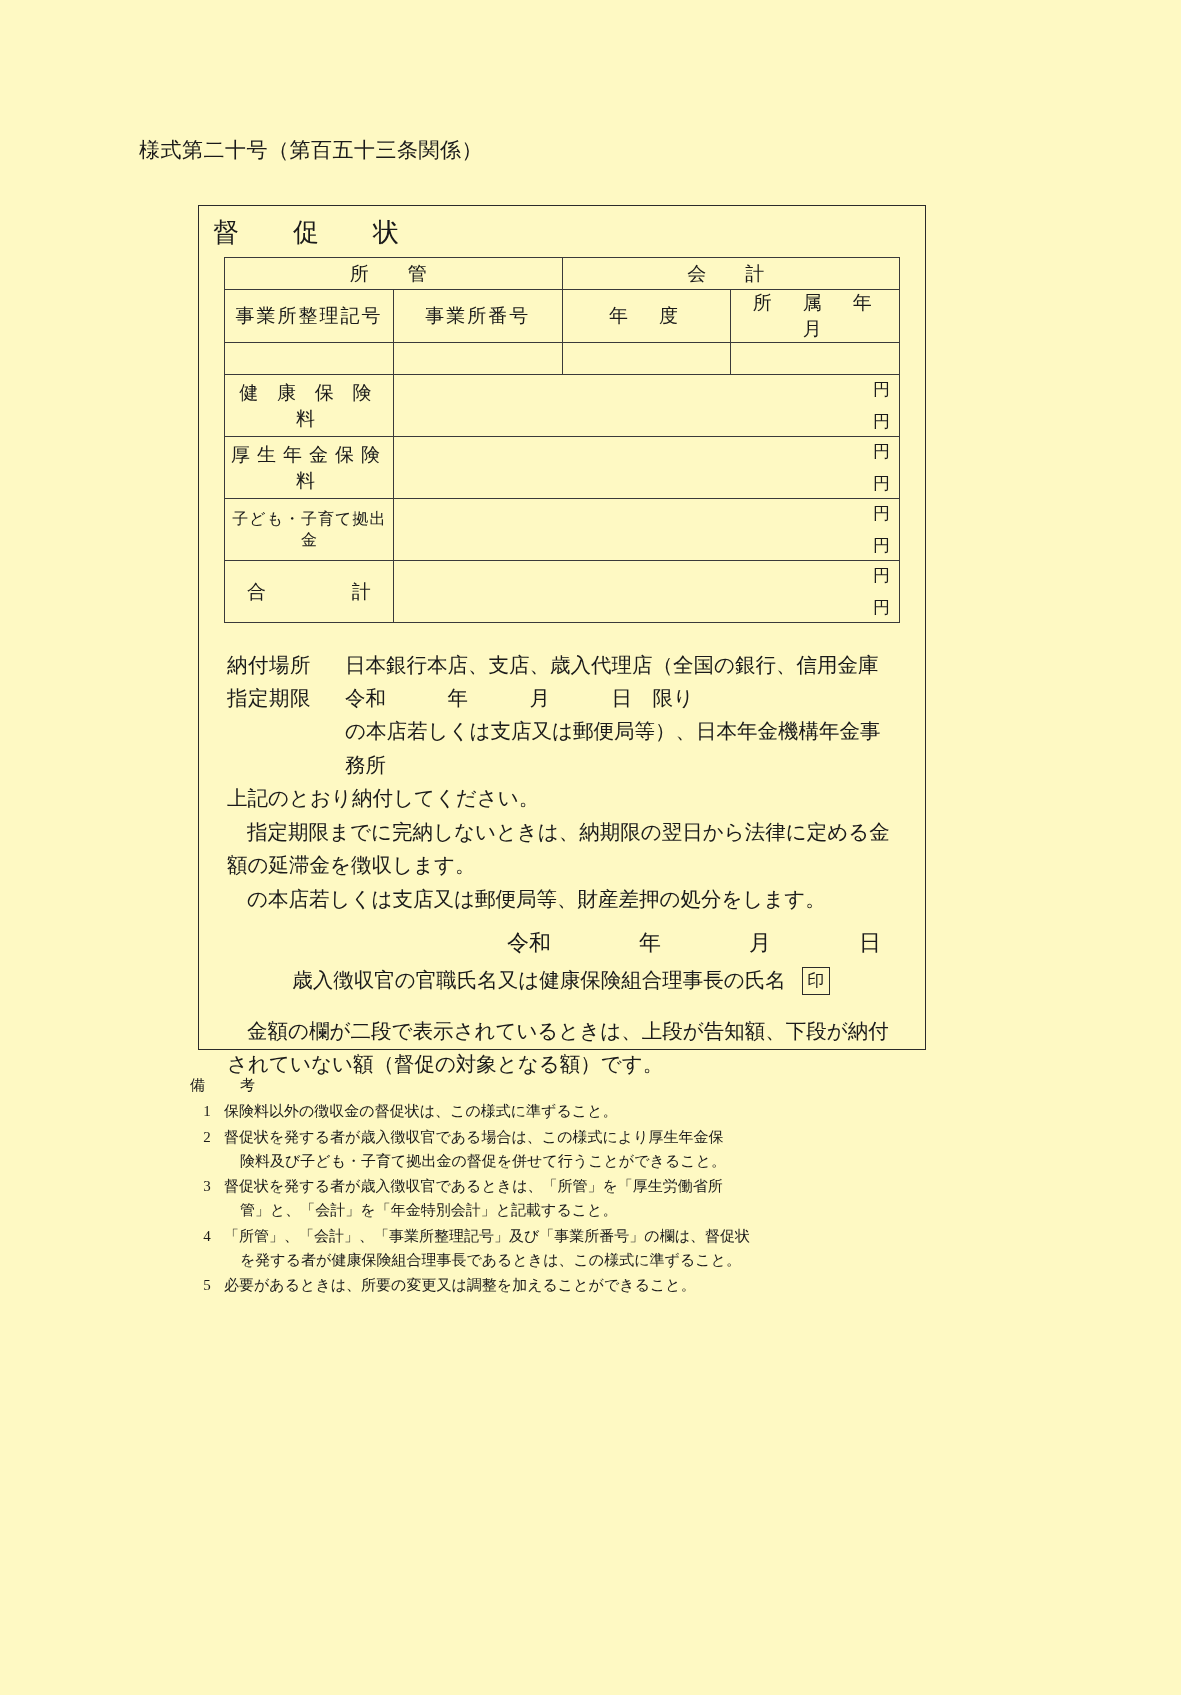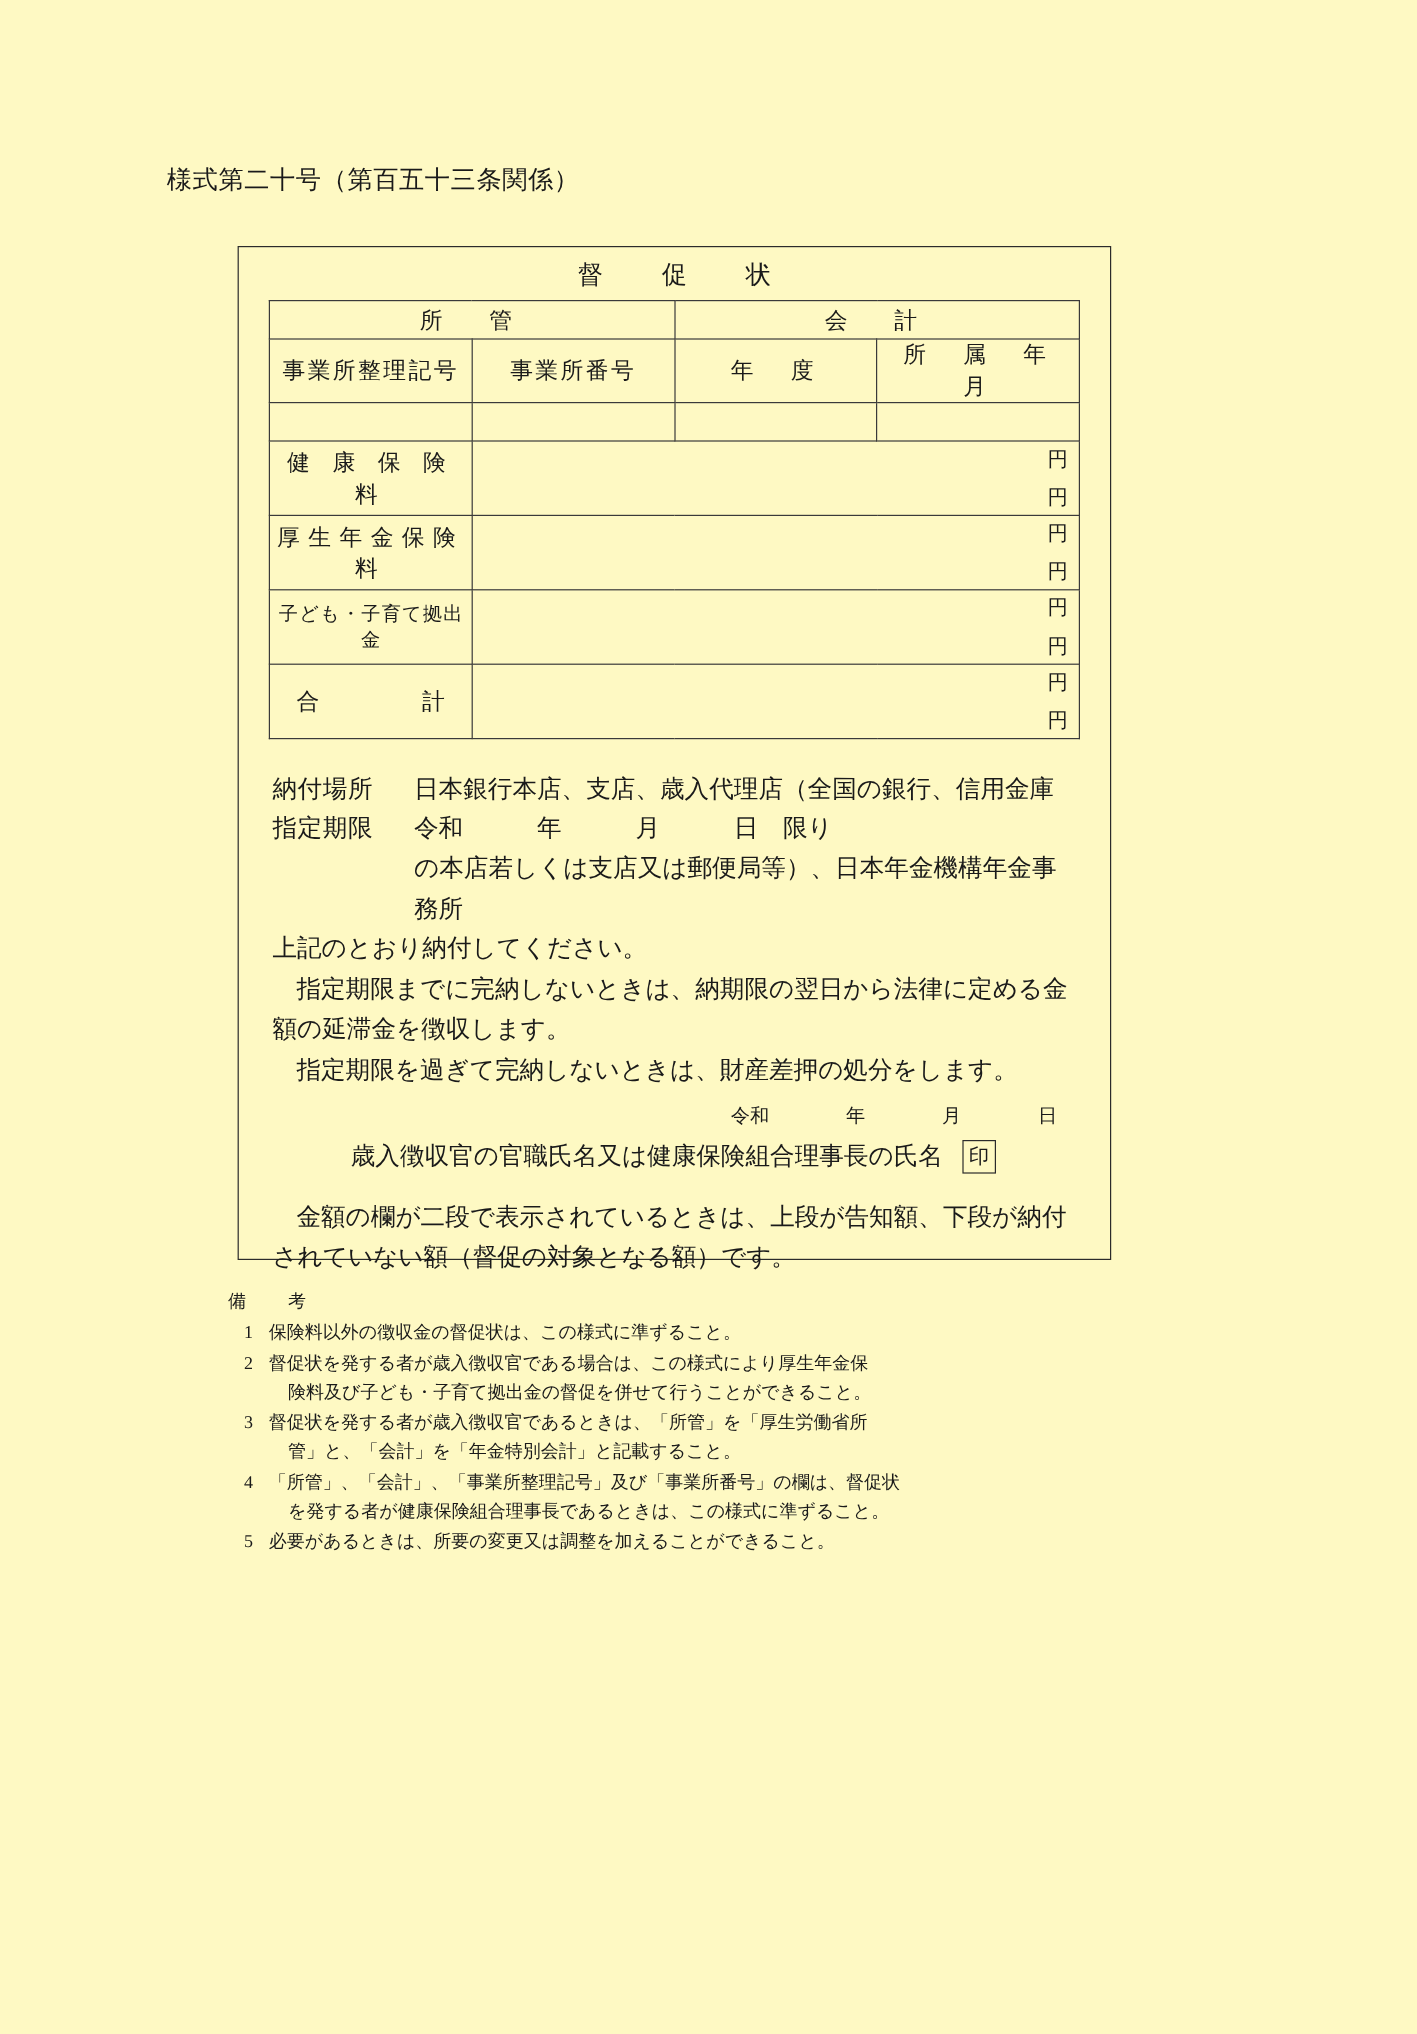--- a/index.html
+++ b/index.html
@@ -37,22 +37,22 @@
     position: absolute;
     left: 198px;
     top: 205px;
     width: 728px;
     height: 845px;
     border: 1.6px solid #2b2b2b;
     box-sizing: border-box;
   }
 
   .doc-title {
-    text-align: center;
-    font-size: 21px;
+    text-align: left;
+    font-size: 26px;
     letter-spacing: 14px;
     padding: 9px 0 7px 14px;
     box-sizing: border-box;
   }
 
   
   table.form-table {
     border-collapse: collapse;
     width: 676px;
     margin: 0 auto;
@@ -128,21 +128,21 @@
   .kv-cont {
     padding-left: 118px;
   }
   .indent1 { text-indent: 20px; }
   .para { margin-top: 1px; }
 
   .date-line {
     text-align: right;
     padding-right: 22px;
     margin-top: 8px;
-    font-size: 16px;
+    font-size: 22px;
   }
   .sig-line {
     display: flex;
     align-items: center;
     justify-content: center;
     margin-top: 4px;
     padding-right: 8px;
     font-size: 20.5px;
   }
   .seal-box {
@@ -276,21 +276,21 @@
         <div class="kv-val">令和　　　年　　　月　　　日　限り</div>
       </div>
       <div class="kv-cont">の本店若しくは支店又は郵便局等）、日本年金機構年金事</div>
       <div class="kv-cont">務所</div>
 
       <div class="line">上記のとおり納付してください。</div>
 
       <div class="line indent1 para">指定期限までに完納しないときは、納期限の翌日から法律に定める金</div>
       <div class="line">額の延滞金を徴収します。</div>
 
-      <div class="line indent1 para">指定期限を過ぎて完納しないときは、財産差押の処分をします。</div>
+      <div class="line indent1 para">の本店若しくは支店又は郵便局等、財産差押の処分をします。</div>
 
       <div class="date-line">令和　　　　年　　　　月　　　　日</div>
 
       <div class="sig-line">
         <span>歳入徴収官の官職氏名又は健康保険組合理事長の氏名</span>
         <span class="seal-box">印</span>
       </div>
 
       <div class="note-para">
         <div class="line indent1">金額の欄が二段で表示されているときは、上段が告知額、下段が納付</div>

